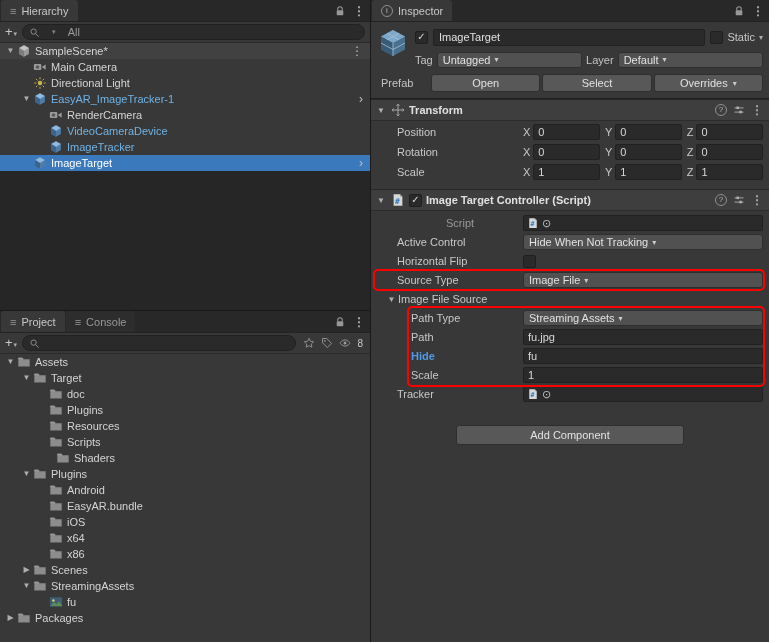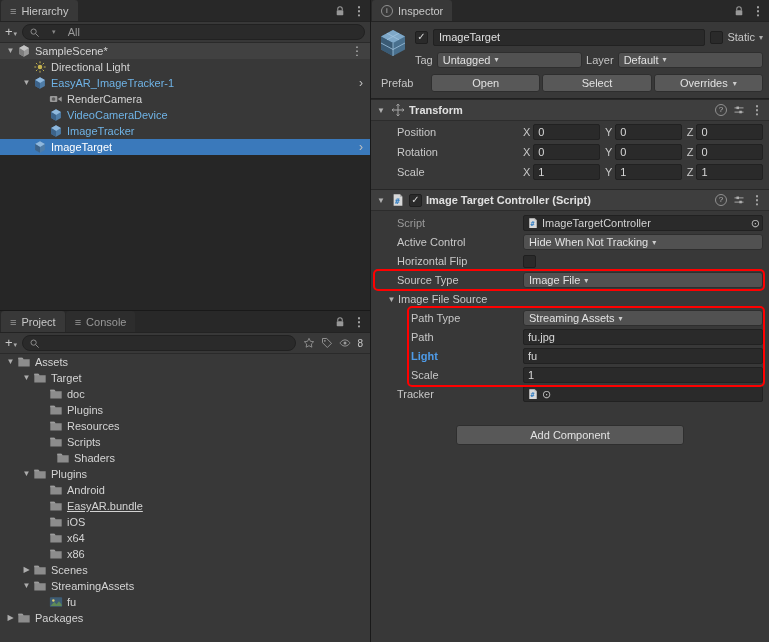--- a/index.html
+++ b/index.html
@@ -64,21 +64,21 @@
 .comp-header.mt3{margin-top:3px;}
 .comp-header .foldout{font-size:8px;color:#b0b0b0;width:12px;text-align:center;flex:0 0 12px;}
 .comp-header .cicon{width:14px;height:14px;display:inline-flex;flex:0 0 14px;}
 .comp-header .cicon svg{width:100%;height:100%;}
 .comp-header .title{font-weight:bold;color:#e0e0e0;flex:1;white-space:nowrap;overflow:hidden;}
 .hicons{display:flex;align-items:center;gap:6px;flex:0 0 auto;}
 .help-circle{width:12px;height:12px;border:1px solid #909090;border-radius:50%;font-size:8px;color:#b8b8b8;display:inline-flex;align-items:center;justify-content:center;flex:0 0 12px;line-height:1;}
 .body-pad{padding:2px 6px 3px 0;}
 .prop-row{height:18px;margin-bottom:2px;display:flex;align-items:center;}
 .prop-label{flex:0 0 152px;padding-left:26px;color:#c8c8c8;white-space:nowrap;overflow:hidden;}
-.dim{color:#9a9a9a;}
+.dim{color:#9a9a9a;text-align:center;}
 .vec{flex:1;display:flex;align-items:center;min-width:0;}
 .axis{color:#c8c8c8;margin:0 3px 0 5px;}
 .vec .axis:first-child{margin-left:0;}
 .field{height:16px;background:#2a2a2a;border:1px solid #212121;border-radius:2px;display:flex;align-items:center;padding:0 4px;color:#d8d8d8;white-space:nowrap;overflow:hidden;}
 .vec .field{flex:1;min-width:0;}
 .itc-body{padding:4px 6px 0 0;}
 .irow{height:16px;margin-bottom:3px;display:flex;align-items:center;}
 .irow .val{flex:1;display:flex;min-width:0;}
 .irow .val .field{flex:1;text-align:right;}
 .indent .prop-label{padding-left:40px;}
@@ -142,20 +142,32 @@
             <path d="M8 7.9v6.6L2.4 11.3V4.7z" fill="#7d7d7d"></path>
           </svg>
         </span>
         <span class="label">SampleScene*</span>
         <span class="right-glyph">⋮</span>
       </div>
       <div class="trow" style="padding-left: 20px;">
         <span class="arrow"></span>
         <span class="icon">
           <svg viewBox="0 0 16 16">
+            <rect x="1" y="4.5" width="8.5" height="7" rx="1.2" fill="#9a9a9a"></rect>
+            <path d="M10 8l4.5-3v6z" fill="#9a9a9a"></path>
+            <circle cx="5.2" cy="8" r="2.1" fill="#5a5a5a"></circle>
+          </svg>
+        </span>
+        <span class="label">Main Camera</span>
+        <span class="right-glyph"></span>
+      </div>
+      <div class="trow" style="padding-left: 20px;">
+        <span class="arrow"></span>
+        <span class="icon">
+          <svg viewBox="0 0 16 16">
             <circle cx="8" cy="8" r="2.6" fill="#c8b550"></circle>
             <g stroke="#c8b550" stroke-width="1.1">
               <path d="M8 1.5v2.2M8 12.3v2.2M1.5 8h2.2M12.3 8h2.2M3.4 3.4l1.6 1.6M11 11l1.6 1.6M12.6 3.4 11 5M5 11l-1.6 1.6"></path>
             </g>
           </svg>
         </span>
         <span class="label">Directional Light</span>
         <span class="right-glyph"></span>
       </div>
       <div class="trow prefab" style="padding-left: 20px;">
@@ -362,21 +374,21 @@
       <div class="trow" style="padding-left: 36px;">
         <span class="arrow"></span>
         <span class="icon">
           <svg viewBox="0 0 16 16">
             <path d="M1.5 3h4.6l1.4 1.8h7V13h-13z" fill="#8c8c8c"></path>
             <path d="M1.5 3h4.6l1.4 1.8H1.5z" fill="#9d9d9d"></path>
           </svg>
         </span>
         <span class="label">Android</span>
       </div>
-      <div class="trow" style="padding-left: 36px; text-decoration: underline;">
+      <div class="trow" style="padding-left: 36px;">
         <span class="arrow"></span>
         <span class="icon">
           <svg viewBox="0 0 16 16">
             <path d="M1.5 3h4.6l1.4 1.8h7V13h-13z" fill="#8c8c8c"></path>
             <path d="M1.5 3h4.6l1.4 1.8H1.5z" fill="#9d9d9d"></path>
           </svg>
         </span>
         <span class="label">EasyAR.bundle</span>
       </div>
       <div class="trow" style="padding-left: 36px;">
@@ -604,21 +616,20 @@
       <span class="prop-label dim">Script</span>
       <span class="val">
         <span class="objfield">
           <span class="oicon">
               <svg viewBox="0 0 16 16">
                 <path d="M3 1.5h7.2L13 4.3V14.5H3z" fill="#d8d8d8"></path>
                 <path d="M10.2 1.5 13 4.3h-2.8z" fill="#a8a8a8"></path>
                 <text x="4.6" y="12" font-size="9" font-family="monospace" font-weight="bold" fill="#2f7bc0">#</text>
               </svg>
             </span>
-          <span class="otext">ImageTargetController</span>
           <span class="picker">⊙</span>
         </span>
       </span>
     </div>
     <div class="irow">
       <span class="prop-label">Active Control</span>
       <span class="val">
         <span class="dropdown dd-flex">
           <span>Hide When Not Tracking</span>
           <span class="caret">▾</span>
@@ -653,21 +664,21 @@
         </span>
       </span>
     </div>
     <div class="irow indent">
       <span class="prop-label">Path</span>
       <span class="val">
         <span class="field">fu.jpg</span>
       </span>
     </div>
     <div class="irow indent">
-      <span class="prop-label blue-label">Light</span>
+      <span class="prop-label blue-label">Hide</span>
       <span class="val">
         <span class="field">fu</span>
       </span>
     </div>
     <div class="irow indent">
       <span class="prop-label">Scale</span>
       <span class="val">
         <span class="field">1</span>
       </span>
     </div>

